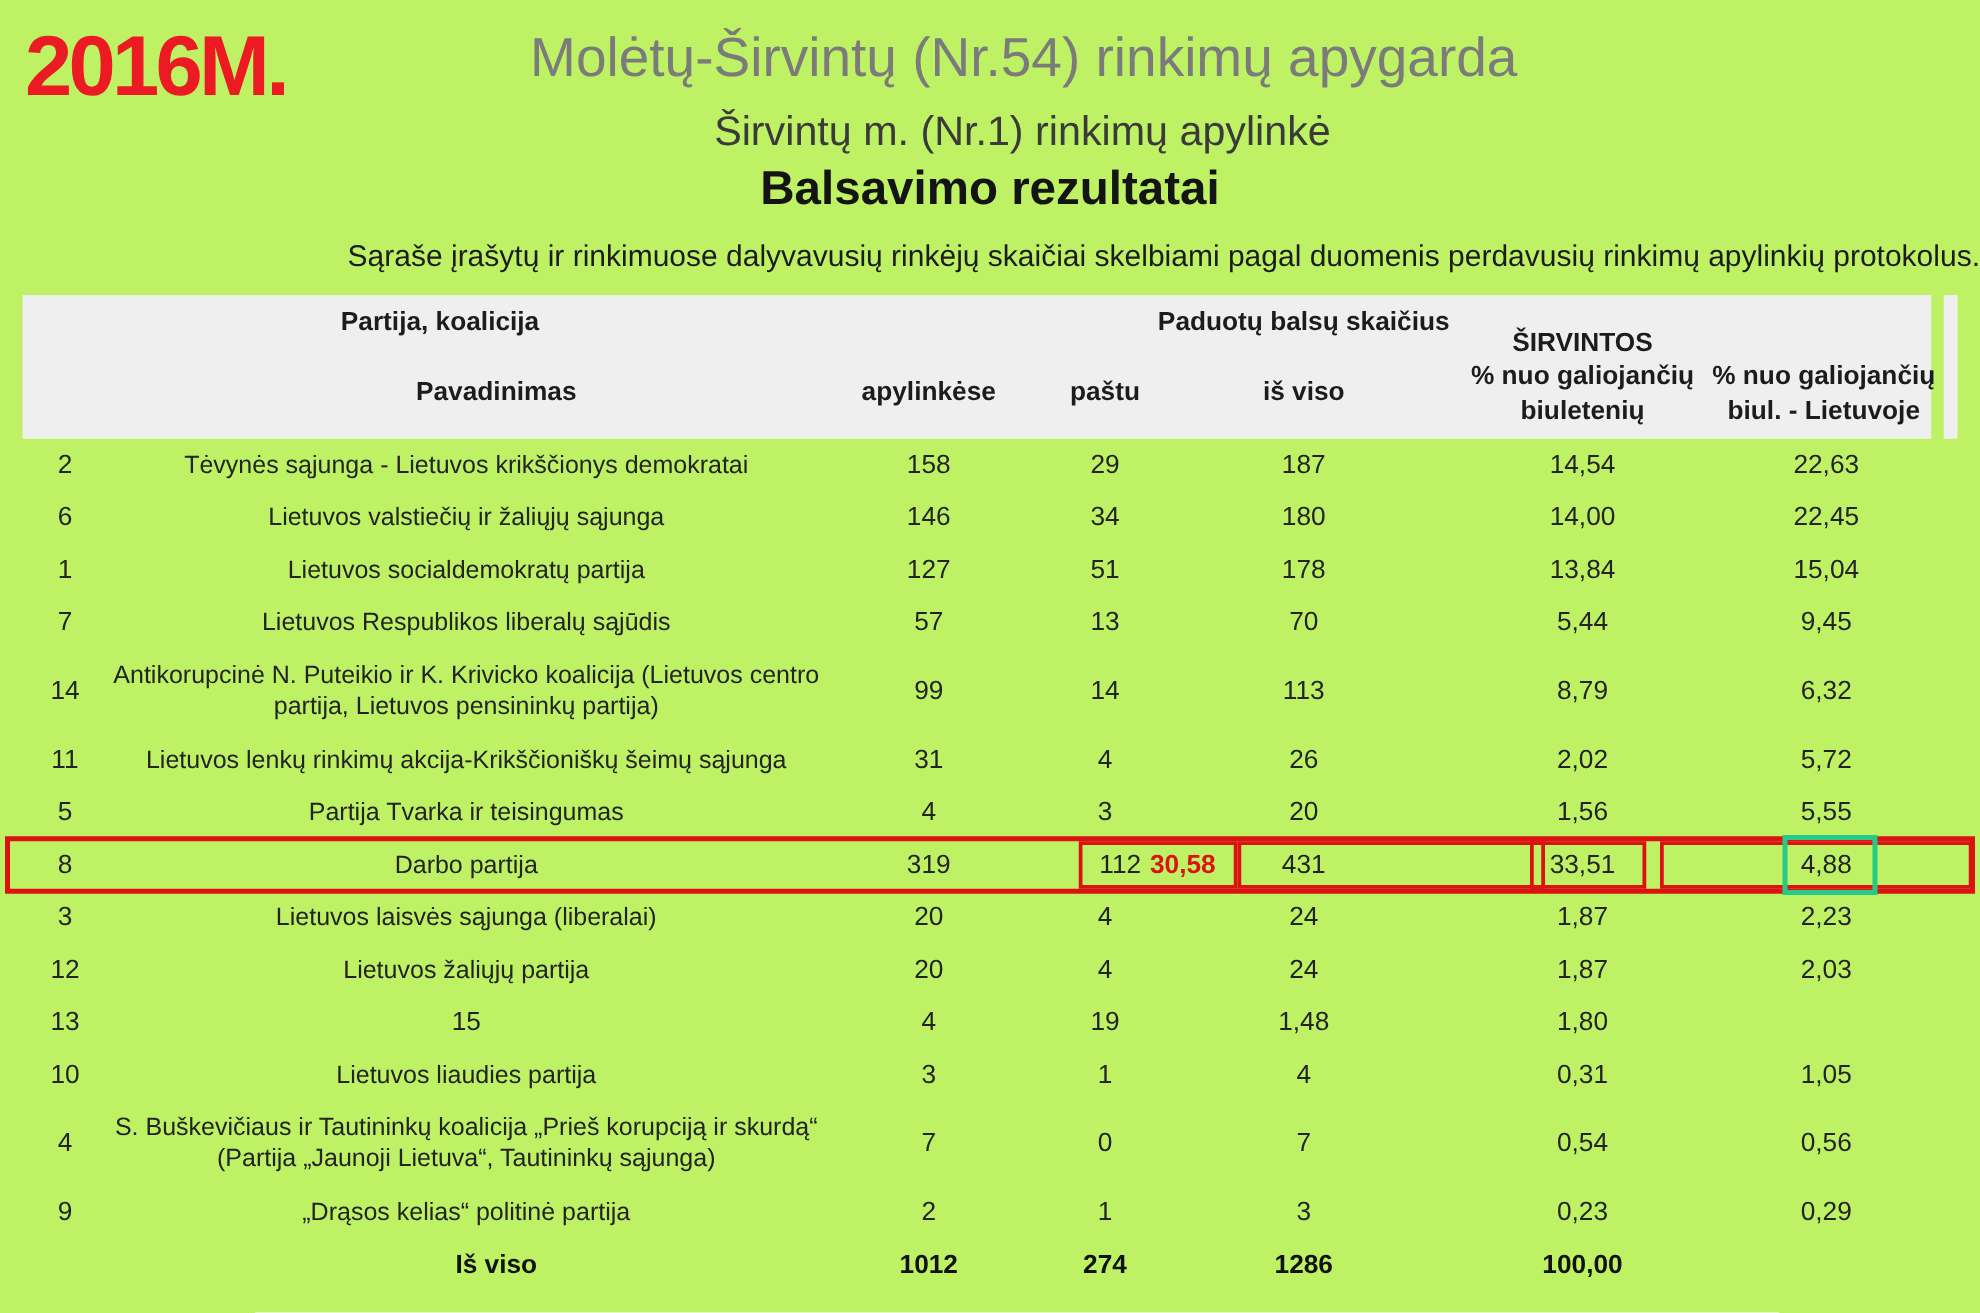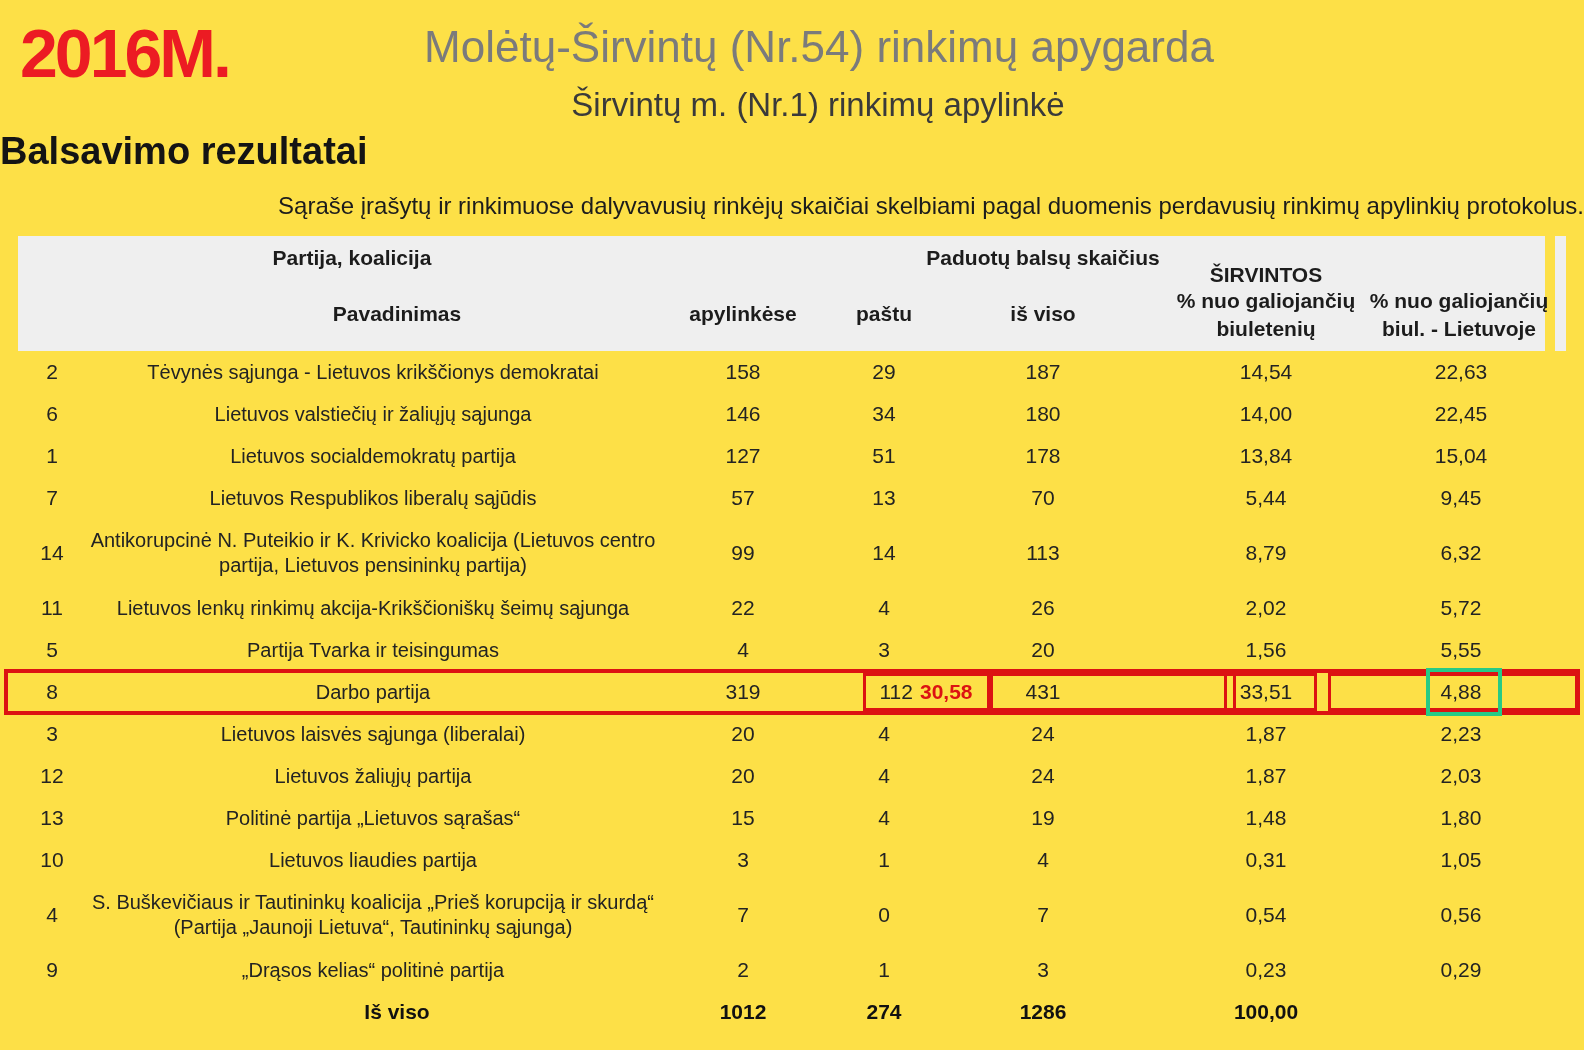--- a/index.html
+++ b/index.html
@@ -1,35 +1,35 @@
 <!DOCTYPE html>
 <html><head>
 <meta charset="utf-8">
 <style>
   html,body { margin:0; padding:0; background:#fff; }
   .canvas {
-    position:relative; width:1584px; height:1050px; background:#fde047;
+    position:relative; width:1584px; height:1050px; background:#bef264;
     font-family:"Liberation Sans", sans-serif; color:#2a2a2a; overflow:hidden;
   }
 
   
   .year {
     position:absolute; left:20px; top:14px;
     font-size:68px; font-weight:bold; letter-spacing:-3px; color:#ec1b23;
   }
   .district-title {
     position:absolute; top:22px; left:0; width:100%; text-align:center;
     font-size:44px; color:#7b7b7b; transform:translateX(27px);
   }
   .precinct-title {
     position:absolute; top:86px; left:0; width:100%; text-align:center;
     font-size:33px; color:#3a3a3a; transform:translateX(26px);
   }
   .results-title {
-    position:absolute; top:130px; left:0; width:100%; text-align:left;
+    position:absolute; top:130px; left:0; width:100%; text-align:center;
     font-size:38px; font-weight:bold; color:#141414;
   }
   .description {
     position:absolute; top:192px; left:0; width:100%; text-align:right;
     font-size:24px; color:#1c1c1c;
   }
 
   
   .thead-bg   { position:absolute; left:18px;  top:236px; width:1527px; height:115px; background:#efefef; }
   .thead-strip{ position:absolute; left:1555px; top:236px; width:11px;  height:115px; background:#efefef; }
@@ -137,21 +137,21 @@
       <div class="num c-precinct">99</div>
       <div class="num c-mail"><span class="c-mail-val">14</span></div>
       <div class="num c-total">113</div>
       <div class="num c-pct">8,79</div>
       <div class="num c-pctlt">6,32</div>
       <div></div>
     </div>
       <div class="trow">
       <div class="cell-nr c-nr">11</div>
       <div class="cell-name c-name">Lietuvos lenkų rinkimų akcija-Krikščioniškų šeimų sąjunga</div>
-      <div class="num c-precinct">22</div>
+      <div class="num c-precinct">31</div>
       <div class="num c-mail"><span class="c-mail-val">4</span></div>
       <div class="num c-total">26</div>
       <div class="num c-pct">2,02</div>
       <div class="num c-pctlt">5,72</div>
       <div></div>
     </div>
       <div class="trow">
       <div class="cell-nr c-nr">5</div>
       <div class="cell-name c-name">Partija Tvarka ir teisingumas</div>
       <div class="num c-precinct">4</div>
@@ -186,21 +186,20 @@
       <div class="cell-name c-name">Lietuvos žaliųjų partija</div>
       <div class="num c-precinct">20</div>
       <div class="num c-mail"><span class="c-mail-val">4</span></div>
       <div class="num c-total">24</div>
       <div class="num c-pct">1,87</div>
       <div class="num c-pctlt">2,03</div>
       <div></div>
     </div>
       <div class="trow">
       <div class="cell-nr c-nr">13</div>
-      <div class="cell-name c-name">Politinė partija „Lietuvos sąrašas“</div>
       <div class="num c-precinct">15</div>
       <div class="num c-mail"><span class="c-mail-val">4</span></div>
       <div class="num c-total">19</div>
       <div class="num c-pct">1,48</div>
       <div class="num c-pctlt">1,80</div>
       <div></div>
     </div>
       <div class="trow">
       <div class="cell-nr c-nr">10</div>
       <div class="cell-name c-name">Lietuvos liaudies partija</div>

